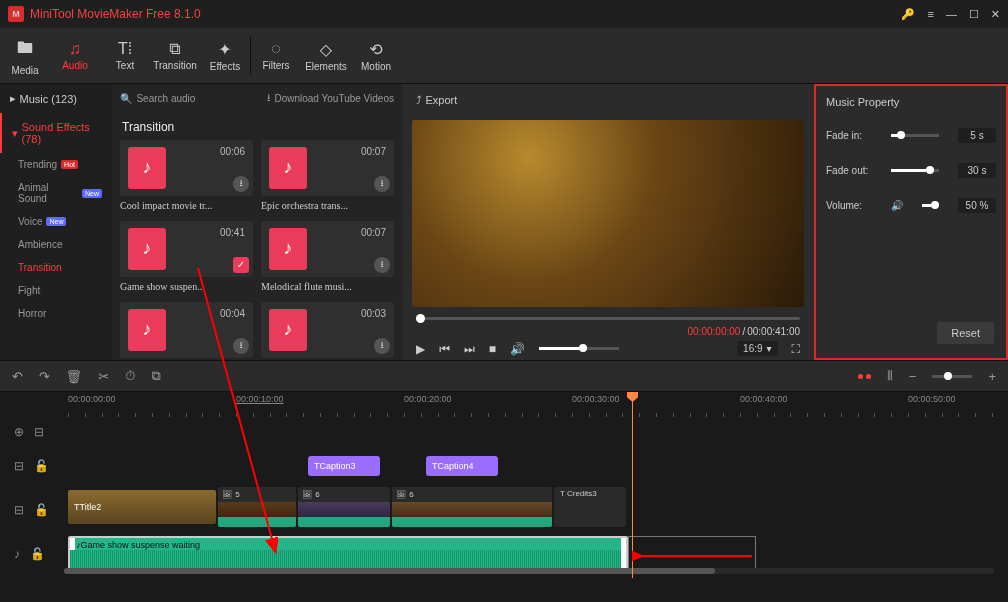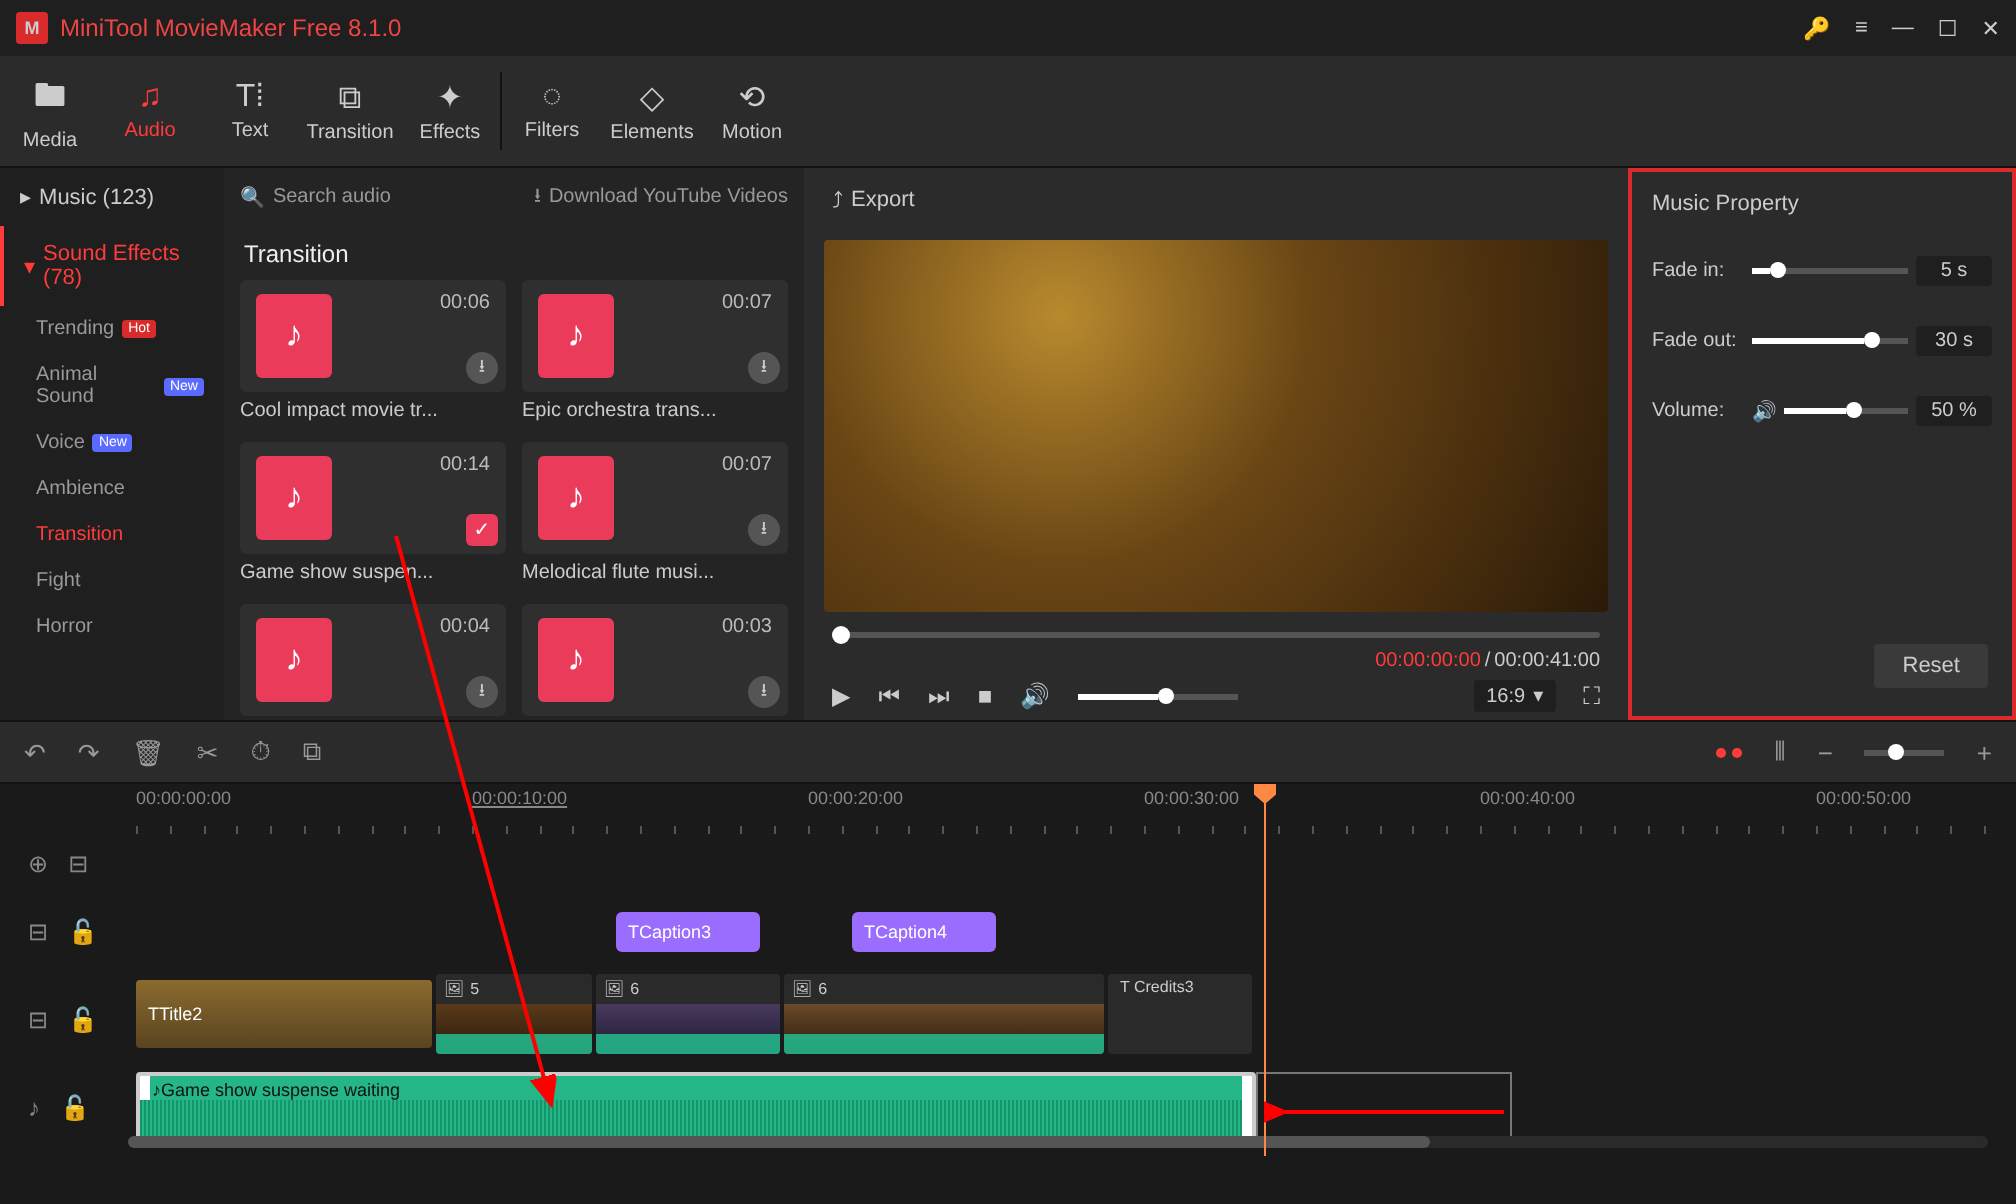--- a/index.html
+++ b/index.html
@@ -33,21 +33,21 @@
 .search-audio { display:flex; align-items:center; gap:4px; color:#999; font-size:10px; flex:1; }
 .dl-youtube { color:#999; font-size:10px; display:flex; align-items:center; gap:4px; }
 .cat-title { padding:6px 10px; font-size:12px; color:#eee; font-weight:500; }
 .audio-grid { display:grid; grid-template-columns:1fr 1fr; gap:8px; padding:0 8px; overflow:hidden; }
 .audio-item { }
 .audio-thumb { position:relative; height:56px; background:#2f2f2f; border-radius:3px; display:flex; align-items:center; padding:0 8px; }
 .audio-note { width:38px; height:42px; background:#eb3b5a; border-radius:3px; display:flex; align-items:center; justify-content:center; color:#fff; font-size:18px; }
 .audio-dur { position:absolute; top:6px; right:8px; font-size:10px; color:#bbb; }
 .audio-dl { position:absolute; bottom:4px; right:4px; width:16px; height:16px; border-radius:50%; background:#555; display:flex; align-items:center; justify-content:center; font-size:9px; color:#ccc; }
 .audio-check { position:absolute; bottom:4px; right:4px; width:16px; height:16px; border-radius:3px; background:#eb3b5a; display:flex; align-items:center; justify-content:center; font-size:10px; color:#fff; }
-.audio-name { font-size:10px; color:#ccc; padding:4px 0 2px; white-space:nowrap; overflow:hidden; text-overflow:ellipsis; }
+.audio-name { font-size:10px; color:#ccc; padding:4px 0 2px; white-space:nowrap; overflow:hidden; text-overflow:ellipsis;font-family:Liberation Serif, serif; }
 
 .player-panel { flex:1; background:#2b2b2b; display:flex; flex-direction:column; padding:0 4px; }
 .player-header { height:32px; display:flex; align-items:center; padding:0 10px; }
 .player-header .ptitle { flex:1; font-size:11px; }
 .export-btn { display:flex; align-items:center; gap:4px; font-size:11px; cursor:pointer; }
 .player-view { flex:1; margin:4px 6px; background:radial-gradient(circle at 30% 20%, #b88a2e 0%, #6b4615 40%, #2b1a08 100%); border-radius:2px; position:relative; }
 .player-controls { padding:6px 10px 4px; }
 .seekbar { height:3px; background:#555; border-radius:2px; position:relative; margin-bottom:6px; }
 .seekbar .knob { position:absolute; left:0; top:-3px; width:9px; height:9px; border-radius:50%; background:#fff; }
 .timeinfo { display:flex; justify-content:flex-end; gap:2px; font-size:10px; margin-bottom:4px; }
@@ -55,21 +55,21 @@
 .pc-row { display:flex; align-items:center; gap:14px; }
 .pc-row .pc-icon { cursor:pointer; font-size:12px; }
 .pc-row .vol-slider { width:80px; height:3px; background:#555; position:relative; }
 .pc-row .vol-slider .fill { position:absolute; left:0; top:0; height:100%; width:50%; background:#fff; }
 .pc-row .vol-slider .vknob { position:absolute; left:50%; top:-3px; width:8px; height:8px; border-radius:50%; background:#fff; }
 .pc-row .spacer { flex:1; }
 .aspect { padding:2px 6px; background:#1f1f1f; font-size:10px; border-radius:2px; display:flex; align-items:center; gap:4px; }
 
 .prop-panel { width:194px; background:#2b2b2b; border:2px solid #d92b2b; display:flex; flex-direction:column; padding:0 10px; position:relative; }
 .prop-title { height:32px; display:flex; align-items:center; font-size:11px; }
-.prop-row { display:flex; align-items:center; margin:10px 0; gap:4px; font-size:10px; }
+.prop-row { display:flex; align-items:center; margin:10px 0; gap:19px; font-size:10px; }
 .prop-label { width:46px; color:#ccc; }
 .prop-slider { flex:1; height:3px; background:#555; position:relative; }
 .prop-slider .fill { position:absolute; left:0; top:0; height:100%; background:#fff; }
 .prop-slider .pknob { position:absolute; top:-3px; width:8px; height:8px; border-radius:50%; background:#fff; }
 .prop-val { width:38px; text-align:center; background:#1f1f1f; padding:2px 0; border-radius:2px; font-size:10px; }
 .reset-btn { position:absolute; bottom:14px; right:12px; padding:5px 14px; background:#3a3a3a; font-size:11px; cursor:pointer; border-radius:2px; }
 
 .edit-toolbar { height:32px; background:#2b2b2b; display:flex; align-items:center; gap:16px; padding:0 12px; border-top:1px solid #111; border-bottom:1px solid #111; }
 .edit-toolbar .et-icon { cursor:pointer; color:#999; font-size:13px; }
 .edit-toolbar .spacer { flex:1; }
@@ -227,21 +227,21 @@
           <div class="audio-thumb">
             <div class="audio-note">♪</div>
             <div class="audio-dur">00:07</div>
             <div class="audio-dl">⭳</div>
           </div>
           <div class="audio-name">Epic orchestra trans...</div>
         </div>
         <div class="audio-item">
           <div class="audio-thumb">
             <div class="audio-note">♪</div>
-            <div class="audio-dur">00:14</div>
+            <div class="audio-dur">00:41</div>
             <div class="audio-check">✓</div>
           </div>
           <div class="audio-name">Game show suspen...</div>
         </div>
         <div class="audio-item">
           <div class="audio-thumb">
             <div class="audio-note">♪</div>
             <div class="audio-dur">00:07</div>
             <div class="audio-dl">⭳</div>
           </div>

